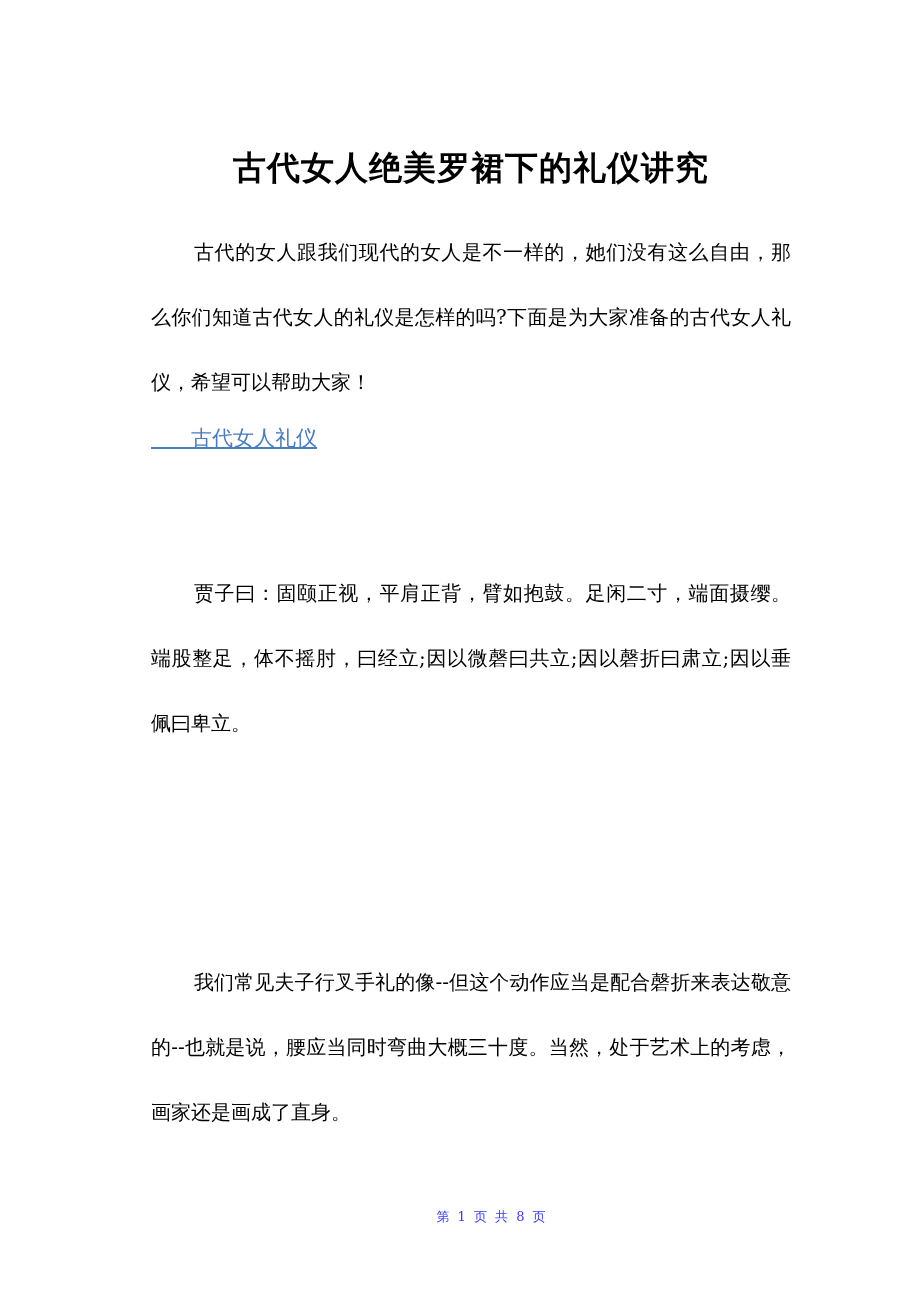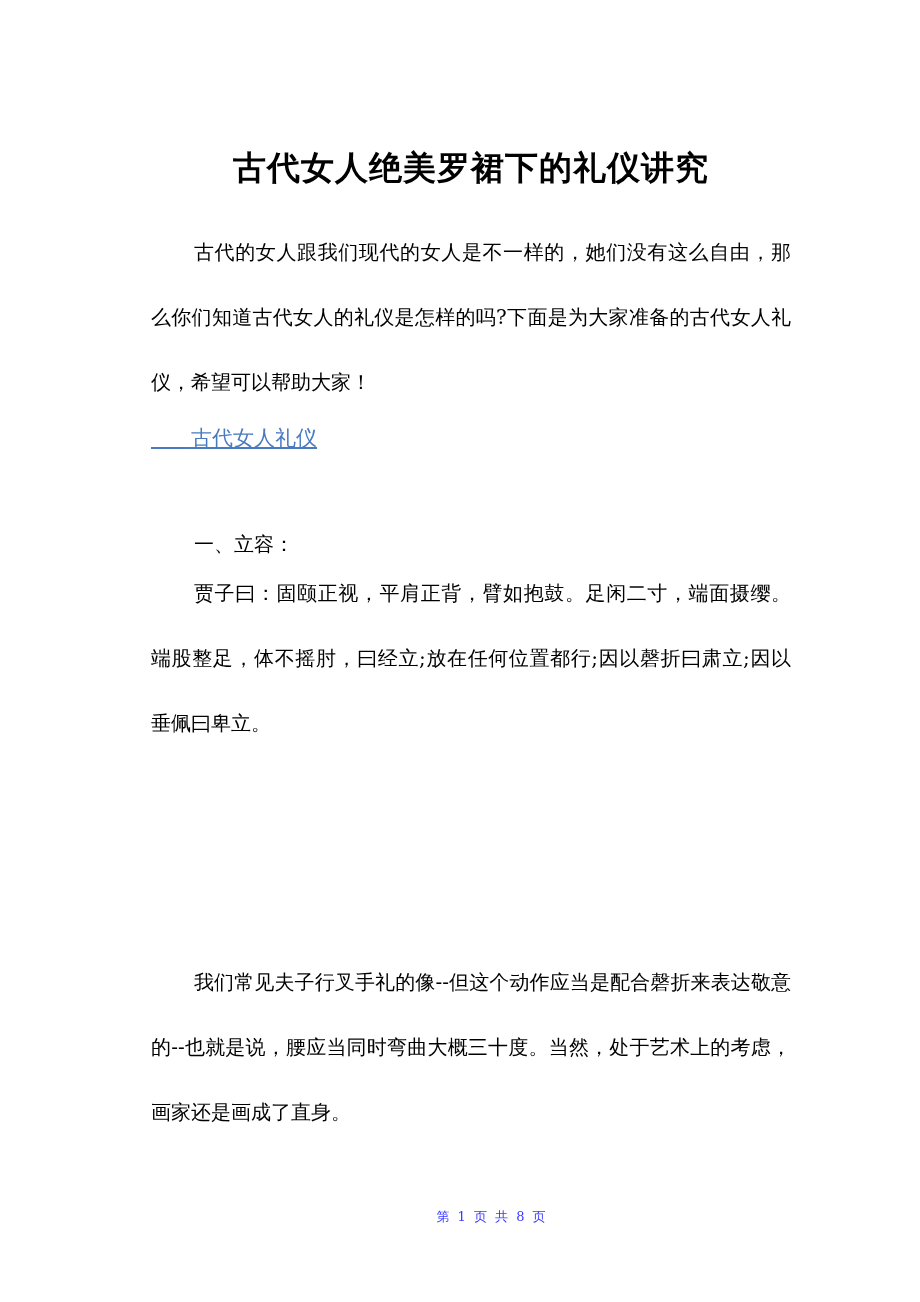--- a/index.html
+++ b/index.html
@@ -14,22 +14,21 @@
 </head>
 <body>
 
 <div class="page">
   <div class="title">古代女人绝美罗裙下的礼仪讲究</div>
 
   <div class="para indent" style="top:220px;">古代的女人跟我们现代的女人是不一样的，她们没有这么自由，那么你们知道古代女人的礼仪是怎样的吗?下面是为大家准备的古代女人礼仪，希望可以帮助大家！</div>
 
   <div class="heading-link"><span>      </span><span>古代女人礼仪</span></div>
 
-  <div class="para indent" style="top:512px;">一、立容：</div>
 
-  <div class="para indent" style="top:561px;">贾子曰：固颐正视，平肩正背，臂如抱鼓。足闲二寸，端面摄缨。端股整足，体不摇肘，曰经立;放在任何位置都行;因以磬折曰肃立;因以垂佩曰卑立。</div>
+  <div class="para indent" style="top:561px;">贾子曰：固颐正视，平肩正背，臂如抱鼓。足闲二寸，端面摄缨。端股整足，体不摇肘，曰经立;因以微磬曰共立;因以磬折曰肃立;因以垂佩曰卑立。</div>
 
 
   <div class="para indent" style="top:950px;">我们常见夫子行叉手礼的像--但这个动作应当是配合磬折来表达敬意的--也就是说，腰应当同时弯曲大概三十度。当然，处于艺术上的考虑，画家还是画成了直身。</div>
 
 
   <div class="footer">第 1 页 共 8 页</div>
 </div>
 
 </body></html>

